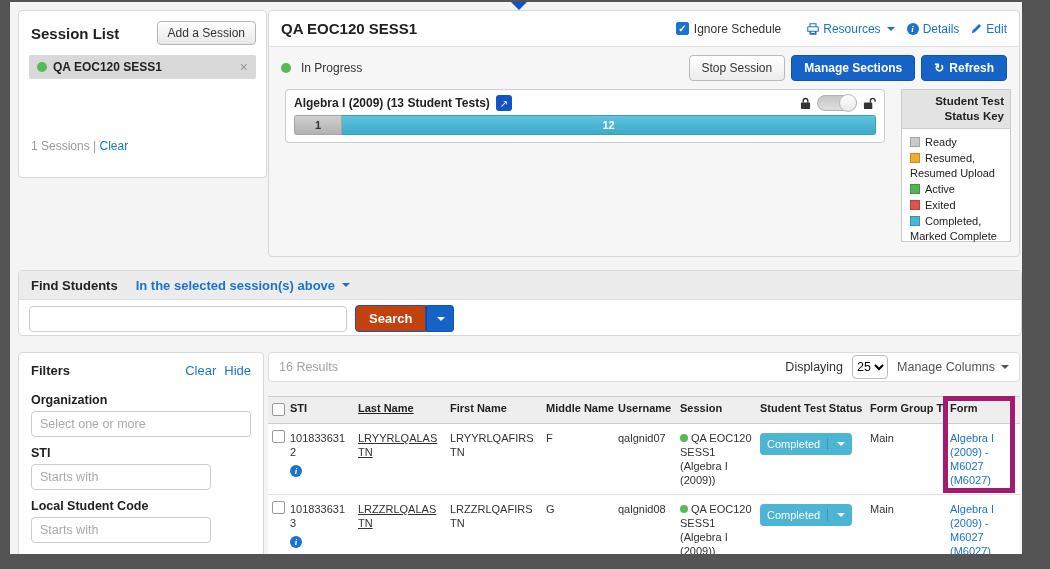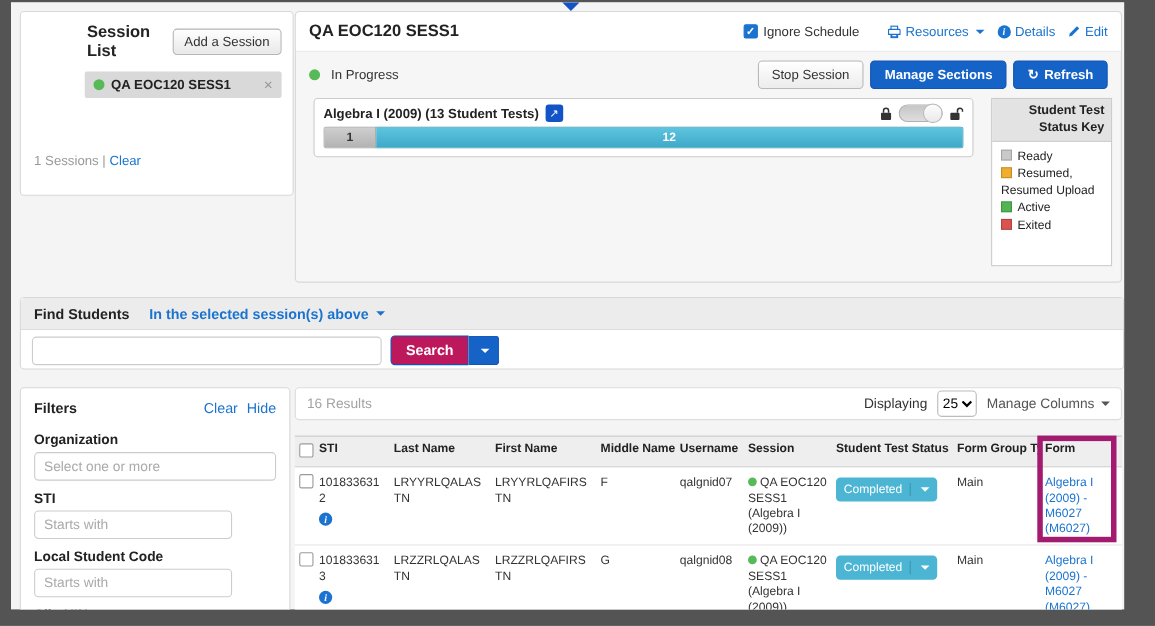--- a/index.html
+++ b/index.html
@@ -15,21 +15,21 @@
     background:#f4f4f4; overflow:hidden;
   }
   .top-caret {
     position:absolute; left:501px; top:0; width:0; height:0;
     border-left:8px solid transparent; border-right:8px solid transparent;
     border-top:8px solid #1254c8;
   }
   .panel { position:absolute; background:#fff; border:1px solid #d8d8d8; border-radius:4px; }
 
   
-  #session-list { left:8px; top:8px; width:249px; height:168px;padding-left:48px; }
+  #session-list { left:8px; top:8px; width:249px; height:168px; }
   .sl-header { display:flex; align-items:center; padding:10px 10px 0 12px; }
   .sl-title { font-size:15px; font-weight:bold; color:#222; }
   .btn-default {
     margin-left:auto; font-size:12px; color:#333; padding:4px 10px;
     background:linear-gradient(#fefefe,#e8e8e8); border:1px solid #b5b5b5;
     border-radius:4px; cursor:pointer; white-space:nowrap;
   }
   .sl-item {
     margin:10px 10px 0 10px; height:24px; background:#d9d9d9; border-radius:2px;
     display:flex; align-items:center; padding:0 8px; gap:6px;
@@ -101,21 +101,21 @@
 
   
   #find-students { left:8px; top:268px; width:1004px; height:66px; }
   .fs-header { height:29px; background:#ececec; border-bottom:1px solid #ddd; border-radius:4px 4px 0 0;
                display:flex; align-items:center; gap:18px; padding:0 12px; }
   .fs-title { font-weight:bold; font-size:13px; color:#222; }
   .fs-scope { color:#1a73cf; font-weight:bold; font-size:13px; display:inline-flex; align-items:center; gap:5px; cursor:pointer; }
   .fs-body { display:flex; align-items:center; gap:8px; padding:5px 10px; }
   .fs-input { width:318px; height:26px; border:1px solid #ccc; border-radius:4px; padding:0 8px; font-size:13px; }
   .search-btn { display:flex; height:27px; cursor:pointer; }
-  .search-main { background:#be185d; color:#fff; font-weight:bold; font-size:13px; padding:0 13px;
+  .search-main { background:#c2410c; color:#fff; font-weight:bold; font-size:13px; padding:0 13px;
                  display:flex; align-items:center; border-radius:4px 0 0 4px; border:1px solid #1254b3; }
   .search-caret { background:#1663c7; color:#fff; padding:0 8px; display:flex; align-items:center;
                   border-radius:0 4px 4px 0; border:1px solid #1254b3; border-left:1px solid #0f479c; }
 
   
   #filters { left:8px; top:350px; width:246px; height:210px; padding:10px 12px; }
   .filters-top { display:flex; align-items:center; font-size:13px; }
   .filters-title { font-weight:bold; color:#222; }
   .filters-links { margin-left:auto; display:flex; gap:8px; font-size:13px; }
   .f-label { font-weight:bold; font-size:12.5px; color:#222; margin:9px 0 4px; }
@@ -132,21 +132,21 @@
   .results-right { margin-left:auto; display:flex; align-items:center; gap:9px; }
   .displaying { font-size:12.5px; color:#333; }
   .page-select { height:24px; font-size:12.5px; border:1px solid #bbb; border-radius:4px; background:#fff; }
   .manage-cols { font-size:12.5px; color:#555; display:inline-flex; align-items:center; gap:4px; cursor:pointer; }
 
   .rtable { margin-top:14px; width:752px; }
   .thead { display:flex; background:#eee; border-top:1px solid #ccc; border-bottom:1px solid #ccc; }
   .th { font-size:11px; font-weight:bold; color:#222; padding:5px 4px; white-space:nowrap; overflow:hidden; }
   .trow { display:flex; background:#fff; border-bottom:1px solid #e2e2e2; min-height:66px; align-items:flex-start; }
   .td { font-size:11px; color:#333; padding:7px 4px; overflow-wrap:anywhere; line-height:14px; }
-  .c-cb{width:18px;} .c-sti{width:68px;} .c-last{width:92px;} .c-first{width:96px;}
+  .c-cb{width:18px;} .c-sti{width:68px;} .c-last{width:92px;text-decoration:underline;} .c-first{width:96px;}
   .c-mid{width:72px;} .c-user{width:62px;} .c-sess{width:80px;} .c-status{width:110px;}
   .c-fgt{width:80px;} .c-form{width:74px;}
   .td.c-cb, .th.c-cb { padding-top:6px; }
   .sti-num { display:block; }
   .row-info { margin-top:6px; }
   .sess-dot { width:8px; height:8px; border-radius:50%; background:#57b957; display:inline-block; margin-right:3px; }
   .status-btn { background:#4cb5d3; color:#fff; border-radius:4px; font-size:11px; display:inline-flex;
                 align-items:center; cursor:pointer; margin-top:2px; }
   .status-btn .lbl { padding:4px 7px; }
   .status-btn .sb-caret { padding:4px 7px; border-left:1px solid rgba(0,0,0,.18); display:flex; align-items:center; }
@@ -242,20 +242,21 @@
       </div>
     </div>
 
     <div class="key-panel">
       <div class="key-header">Student Test Status Key</div>
       <div class="key-body">
         <div class="key-item"><span class="swatch sw-ready"></span><span>Ready</span></div>
         <div class="key-item"><span class="swatch sw-resumed"></span><span>Resumed, Resumed Upload</span></div>
         <div class="key-item"><span class="swatch sw-active"></span><span>Active</span></div>
         <div class="key-item"><span class="swatch sw-exited"></span><span>Exited</span></div>
+        <div class="key-item"><span class="swatch sw-completed"></span><span>Completed, Marked Complete</span></div>
       </div>
     </div>
   </div>
 
   <div class="panel" id="find-students">
     <div class="fs-header">
       <span class="fs-title">Find Students</span>
       <span class="fs-scope">
         <span>In the selected session(s) above</span>
         <span class="caret"></span>

